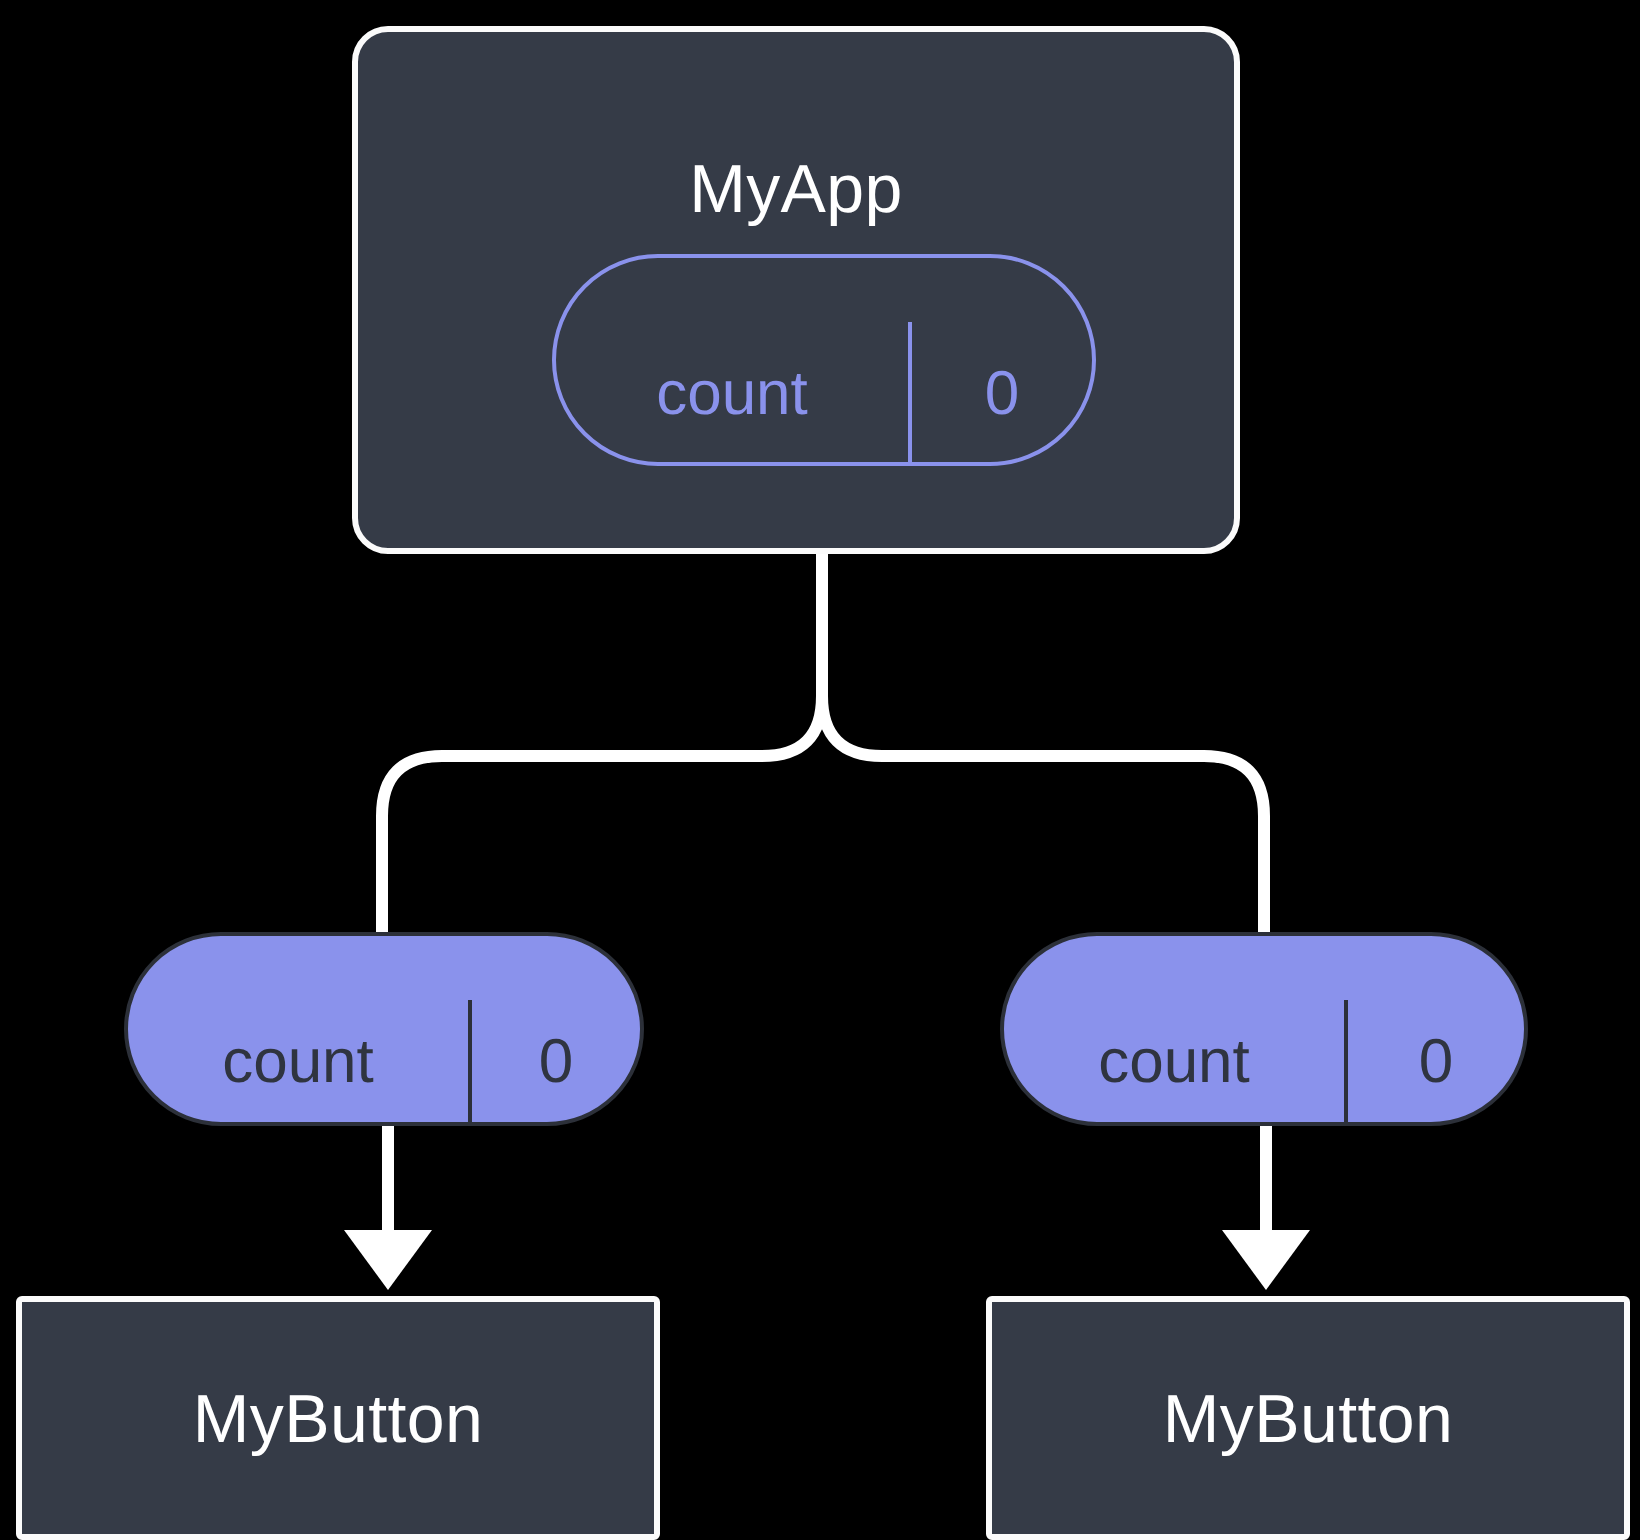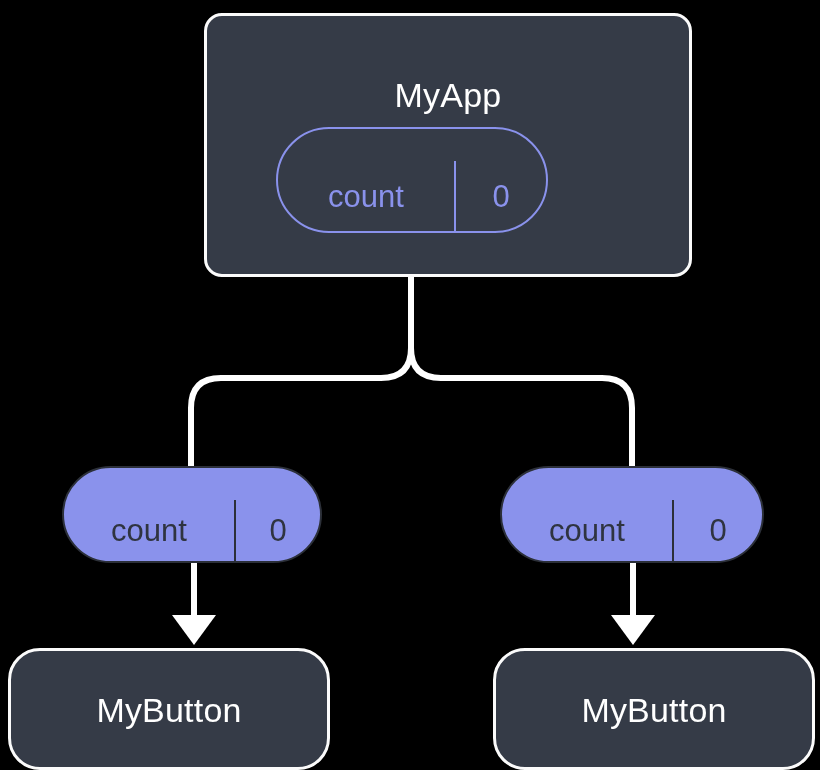--- a/index.html
+++ b/index.html
@@ -30,37 +30,37 @@
     height: 770px;
     z-index: 1;
   }
 
   
   .card {
     position: absolute;
     box-sizing: border-box;
     background: #353b47;
     border: 3px solid #fbfbfb;
-    border-radius: 32px;
+    border-radius: 3px;
     z-index: 2;
   }
   .card-title {
     color: #ffffff;
     font-size: 34px;
     line-height: 1;
     text-align: center;
     white-space: nowrap;
     letter-spacing: 0.2px;
   }
 
   
   #node-myapp {
-    left: 204px;
+    left: 176px;
     top: 13px;
-    width: 488px;
+    width: 444px;
     height: 264px;
     border-radius: 18px;
   }
   #node-myapp .card-title {
     position: absolute;
     left: 0;
     right: 0;
     top: 62px;
   }
 

